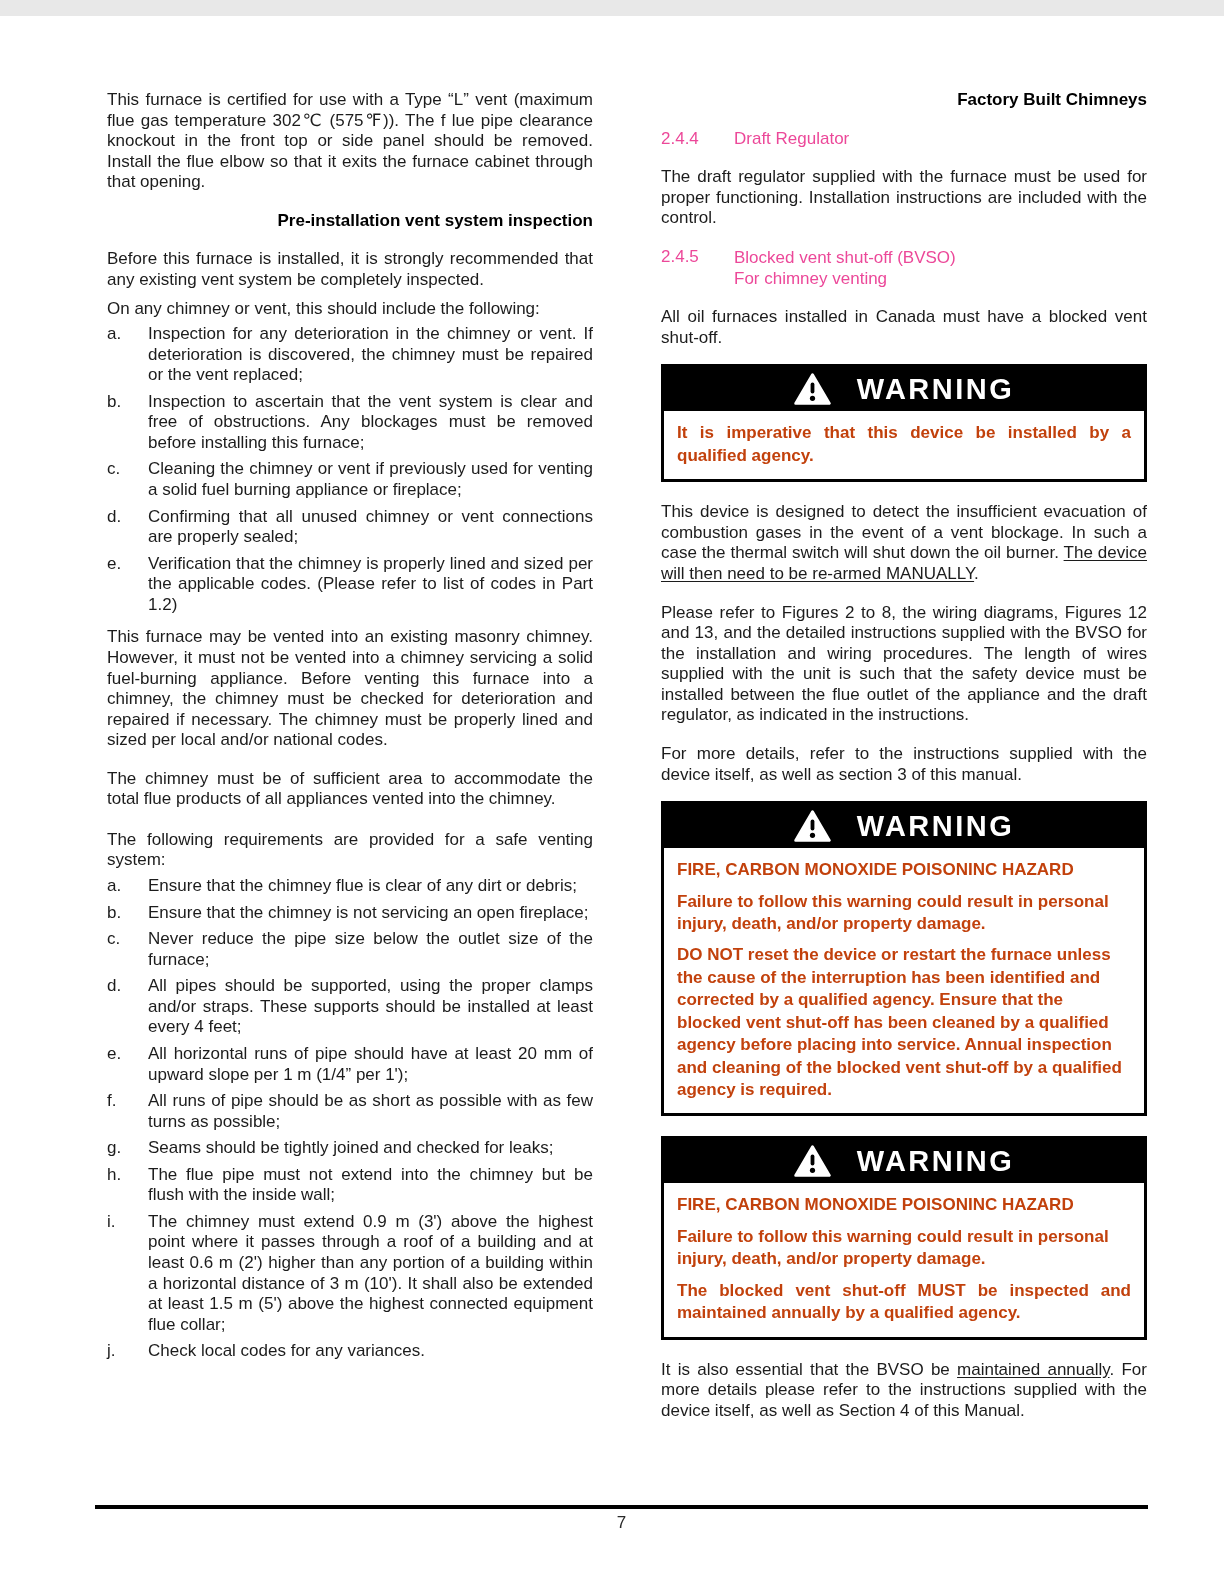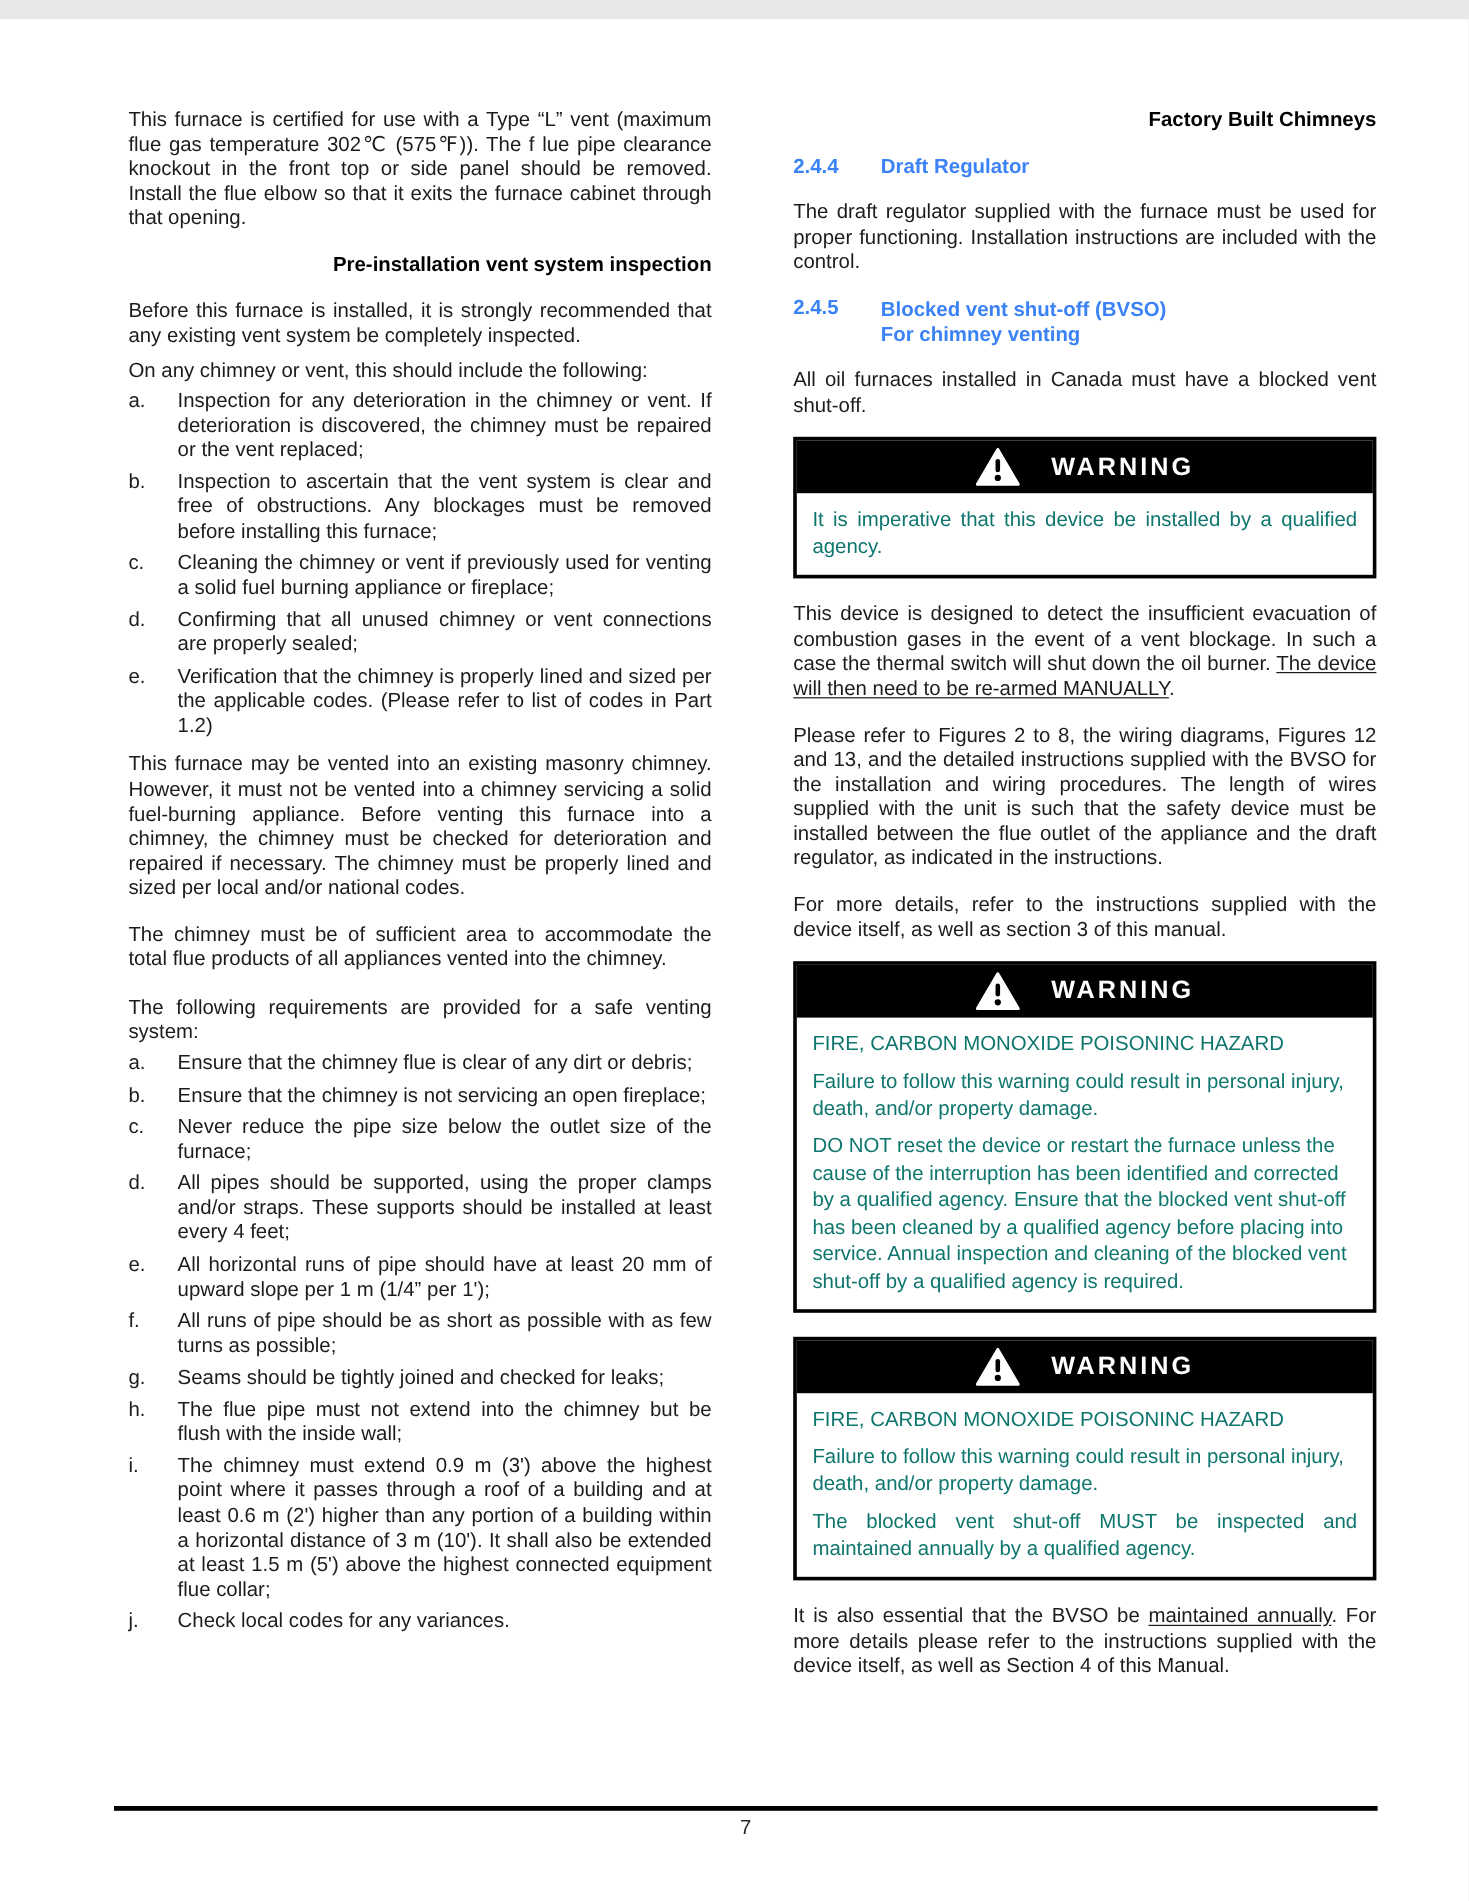--- a/index.html
+++ b/index.html
@@ -10,33 +10,33 @@
     font-family:"Liberation Sans","DejaVu Sans",sans-serif;
     font-size:17px; line-height:1.21; color:#1c1c1c;
   }
   .columns { position:absolute; top:74px; left:107px; width:1040px; display:flex; gap:68px; }
   .col { width:486px; }
   .col.right { width:486px; }
 
   p.body { text-align:justify; margin:0 0 18px 0; }
   p.tight { margin-bottom:5px; }
   h3.head { font-size:17px; font-weight:bold; color:#000; margin:0 0 18px 0;text-align:right; }
-  .sec { display:flex; font-weight:bold; color:#3b82f6; margin:0 0 18px 0; }
+  .sec { display:flex; font-weight:normal; color:#ec4899; margin:0 0 18px 0; }
   .sec .num { width:73px; flex-shrink:0; }
   .sec .ttl div { line-height:1.25; }
 
   .ltr-list { list-style:none; margin:0 0 12px 0; }
   .ltr-list li { display:flex; margin:0 0 6px 0; }
   .ltr-list .m { width:41px; flex-shrink:0; }
   .ltr-list .t { flex:1; text-align:justify; }
 
   .warn { border:3px solid #000; margin:16px 0 20px 0; background:#fff; }
   .warn-head { background:#000; height:44px; display:flex; align-items:center; justify-content:center; gap:26px; }
-  .warn-head .wlabel { color:#fff; font-weight:bold; font-size:21px; letter-spacing:2.5px; }
-  .warn-body { padding:11px 13px 12px 13px; font-weight:normal; color:#0f766e; }
+  .warn-head .wlabel { color:#fff; font-weight:bold; font-size:29px; letter-spacing:2.5px; }
+  .warn-body { padding:11px 13px 12px 13px; font-weight:bold; color:#c2410c; }
   .warn-body p { margin:0 0 9px 0; line-height:1.32; }
   .warn-body p:last-child { margin-bottom:0; }
   .warn-body p.just { text-align:justify; }
 
   .u { text-decoration:underline; text-underline-offset:2px; }
 
   .footer-rule { position:absolute; left:95px; top:1489px; width:1053px; height:4px; background:#000; }
   .page-num { position:absolute; left:95px; top:1497px; width:1053px; text-align:center; color:#2a2a2a; }
   .link-mark { position:absolute; left:127px; top:1573px; width:141px; height:2px; background:#0000d9; }
 

